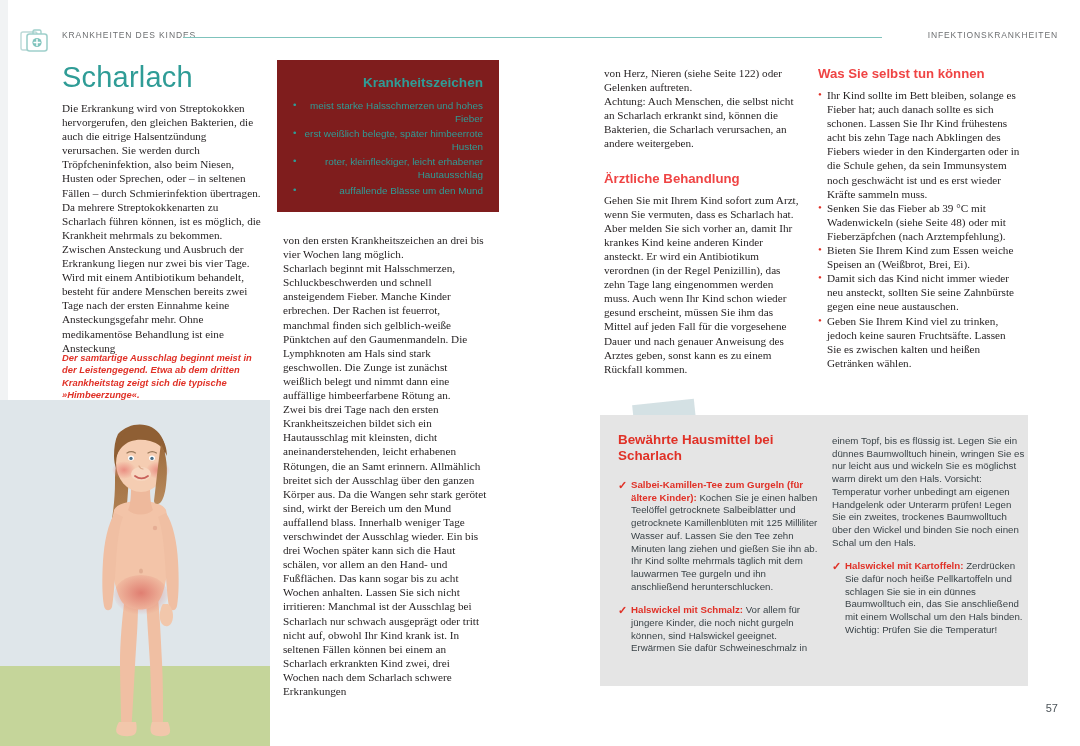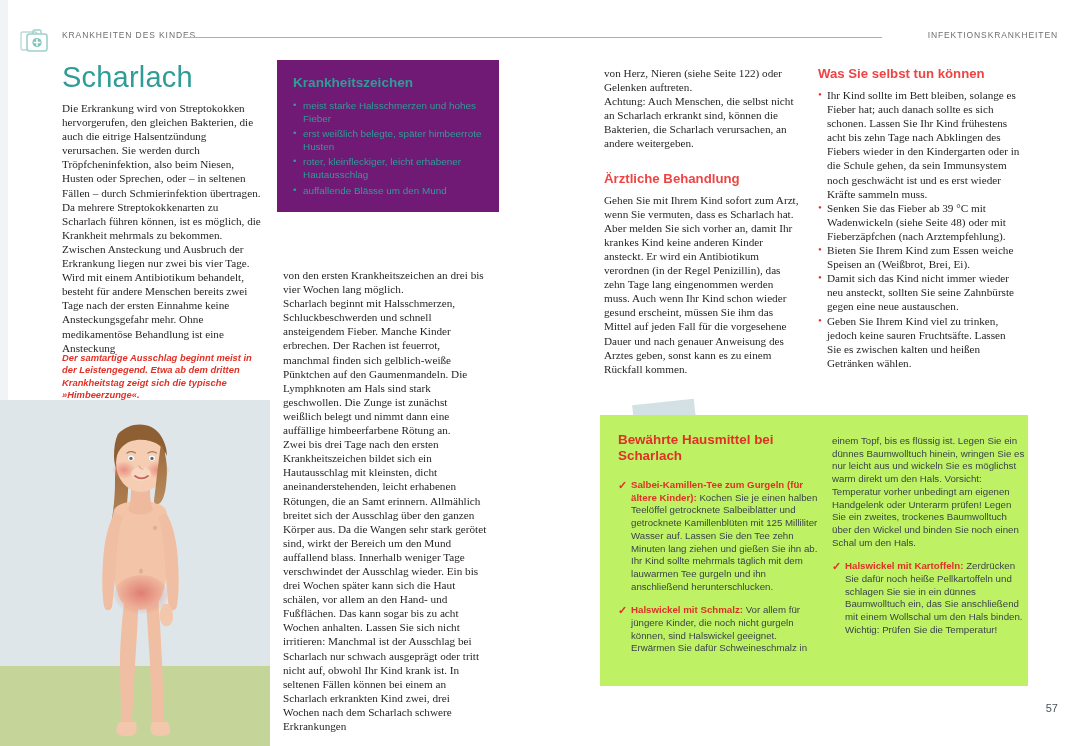--- a/index.html
+++ b/index.html
@@ -72,42 +72,43 @@
   .caption{
     position:absolute;left:62px;top:352px;width:205px;
     font-family:"Liberation Sans", sans-serif;
     font-style:italic;font-weight:700;
     font-size:9.4px;line-height:12.4px;color:#e03127;
   }
 
   
   .box-sym{
     position:absolute;left:277px;top:60px;width:222px;height:152px;
-    background:#701a75;
+    background:#7f1d1d;
+    text-align:right;
   }
   .box-sym .inner{padding:15px 16px 0 16px;}
   .box-sym h3{
     font-family:"Liberation Sans", sans-serif;
     font-weight:700;font-size:13.6px;line-height:16px;
     color:#2f9c96;margin:0 0 9px 0;
   }
   .box-sym ul{list-style:none;margin:0;padding:0;}
   .box-sym li{
     position:relative;padding-left:10px;margin-bottom:3px;
     font-family:"Liberation Sans", sans-serif;
     font-size:9.9px;line-height:12.6px;color:#2f9c96;
   }
   .box-sym li:before{
     content:"•";position:absolute;left:0;top:-1px;color:#2f9c96;
   }
 
   
   .box-home{
     position:absolute;left:600px;top:415px;width:428px;height:271px;
-    background:#bef264;
+    background:#e5e5e5;
   }
   .tape{
     position:absolute;left:633px;top:402px;width:62px;height:20px;
     background:rgba(196,214,217,.72);
     transform:rotate(-6deg);
   }
   .box-home h3{
     position:absolute;left:18px;top:17px;width:210px;
     font-family:"Liberation Sans", sans-serif;
     font-weight:700;font-size:13.4px;line-height:16.4px;
@@ -240,21 +241,21 @@
       <h3>Krankheitszeichen</h3>
       <ul>
         <li>meist starke Halsschmerzen und hohes Fieber</li>
         <li>erst weißlich belegte, später himbeerrote Husten</li>
         <li>roter, kleinfleckiger, leicht erhabener Hautausschlag</li>
         <li>auffallende Blässe um den Mund</li>
       </ul>
     </div>
   </div>
 
-  <div class="col col2" style="top:233px;margin-top:35px;">
+  <div class="col col2" style="top:233px;">
     <p class="body" style="white-space:pre-line;">von den ersten Krankheitszeichen an drei bis vier Wochen lang möglich.
 Scharlach beginnt mit Halsschmerzen, Schluckbeschwerden und schnell ansteigendem Fieber. Manche Kinder erbrechen. Der Rachen ist feuerrot, manchmal finden sich gelblich-weiße Pünktchen auf den Gaumenmandeln. Die Lymphknoten am Hals sind stark geschwollen. Die Zunge ist zunächst weißlich belegt und nimmt dann eine auffällige himbeerfarbene Rötung an.
 Zwei bis drei Tage nach den ersten Krankheitszeichen bildet sich ein Hautausschlag mit kleinsten, dicht aneinanderstehenden, leicht erhabenen Rötungen, die an Samt erinnern. Allmählich breitet sich der Ausschlag über den ganzen Körper aus. Da die Wangen sehr stark gerötet sind, wirkt der Bereich um den Mund auffallend blass. Innerhalb weniger Tage verschwindet der Ausschlag wieder. Ein bis drei Wochen später kann sich die Haut schälen, vor allem an den Hand- und Fußflächen. Das kann sogar bis zu acht Wochen anhalten. Lassen Sie sich nicht irritieren: Manchmal ist der Ausschlag bei Scharlach nur schwach ausgeprägt oder tritt nicht auf, obwohl Ihr Kind krank ist. In seltenen Fällen können bei einem an Scharlach erkrankten Kind zwei, drei Wochen nach dem Scharlach schwere Erkrankungen</p>
   </div>
 
   <div class="col col3" style="top:66px;">
     <p class="body" style="white-space:pre-line;">von Herz, Nieren (siehe Seite 122) oder Gelenken auftreten.
 Achtung: Auch Menschen, die selbst nicht an Scharlach erkrankt sind, können die Bakterien, die Scharlach verursachen, an andere weitergeben.</p>
     <h2 class="red" style="margin-top:20px;">Ärztliche Behandlung</h2>
     <p class="body">Gehen Sie mit Ihrem Kind sofort zum Arzt, wenn Sie vermuten, dass es Scharlach hat. Aber melden Sie sich vorher an, damit Ihr krankes Kind keine anderen Kinder ansteckt. Er wird ein Antibiotikum verordnen (in der Regel Penizillin), das zehn Tage lang eingenommen werden muss. Auch wenn Ihr Kind schon wieder gesund erscheint, müssen Sie ihm das Mittel auf jeden Fall für die vorgesehene Dauer und nach genauer Anweisung des Arztes geben, sonst kann es zu einem Rückfall kommen.</p>

